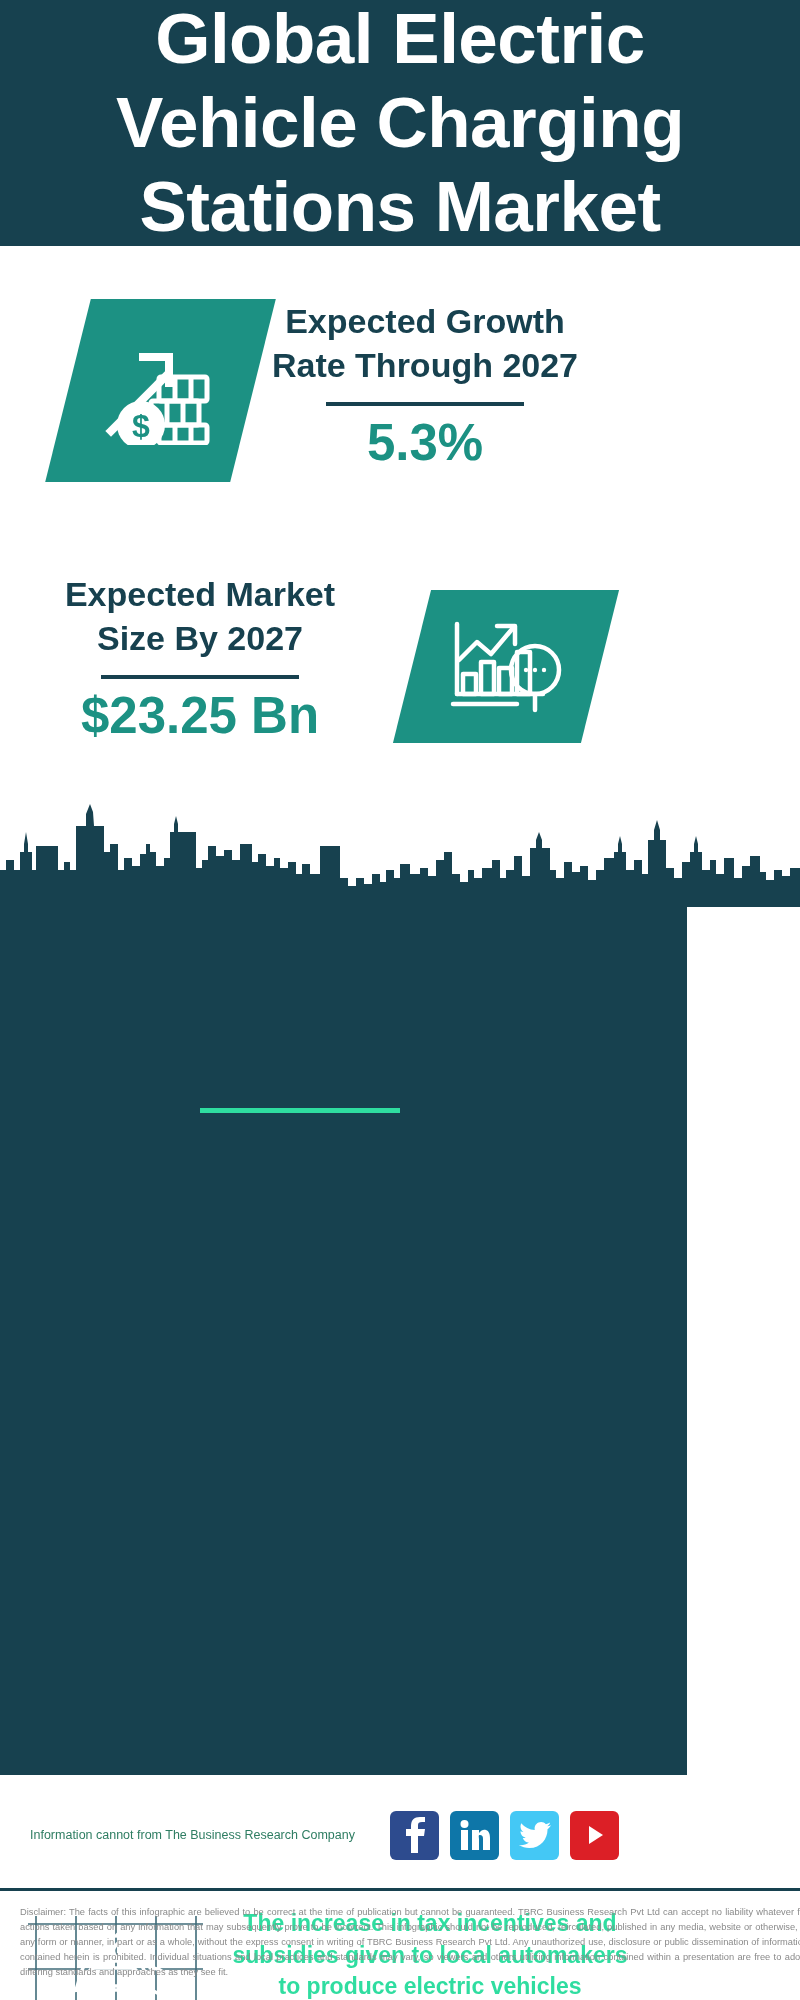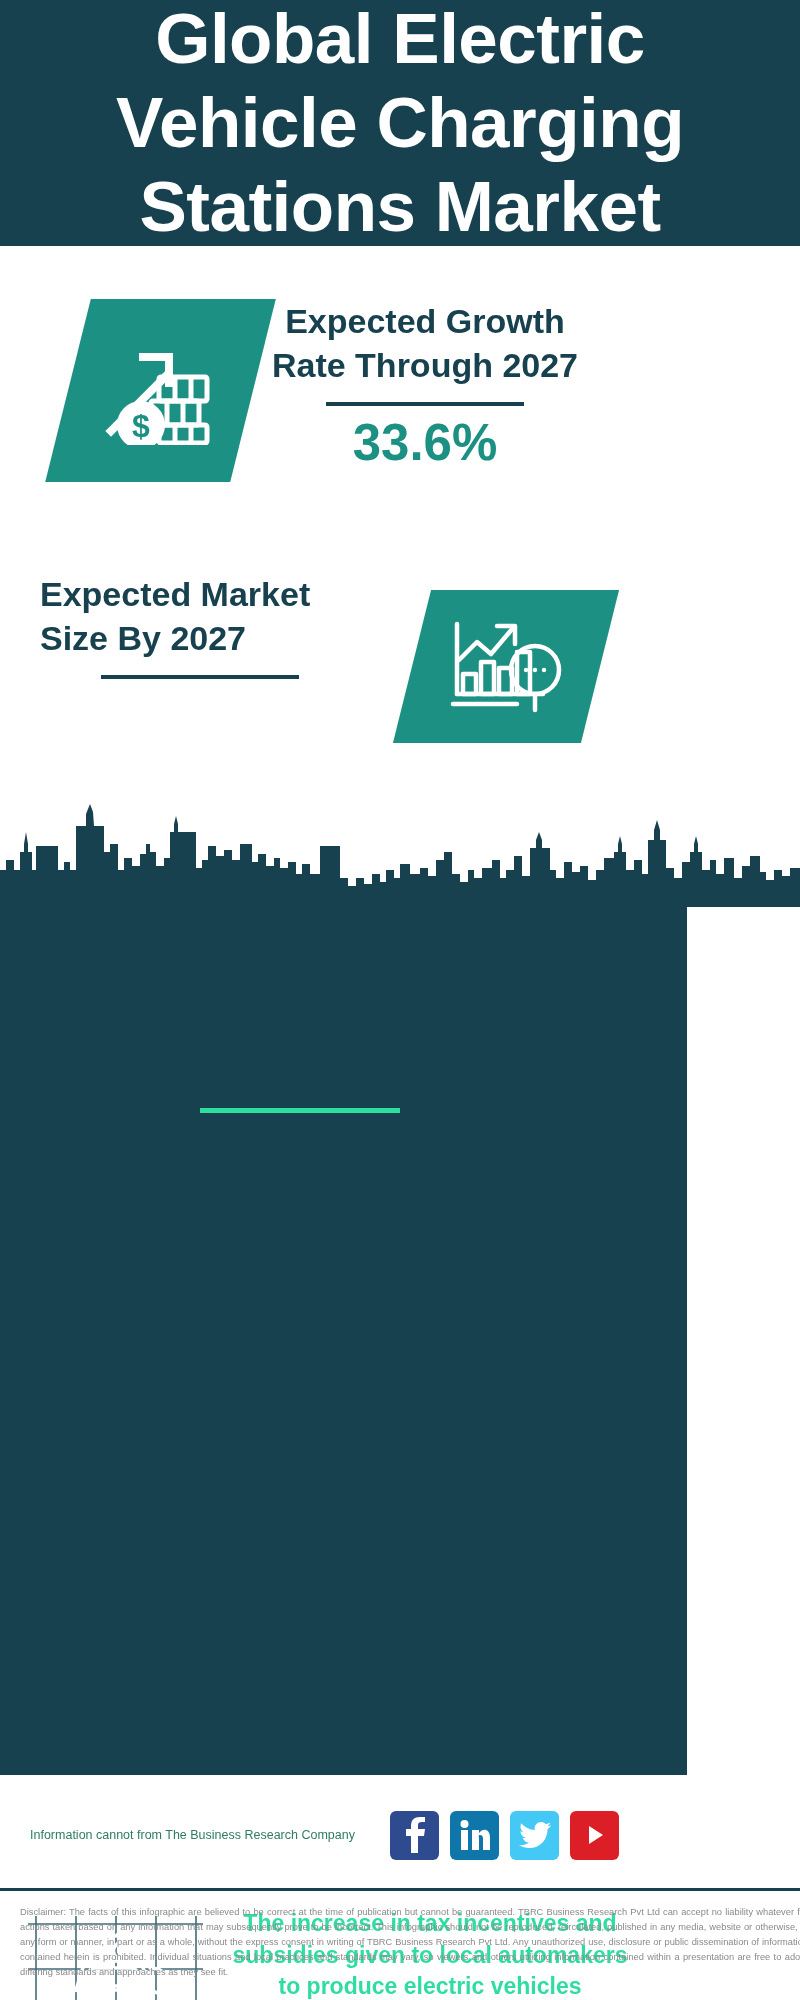--- a/index.html
+++ b/index.html
@@ -101,20 +101,21 @@
     font-weight: bold;
     line-height: 1.05;
     font-family: "Liberation Sans", sans-serif;
   }
 
   
   .size-text {
     position: absolute;
     left: 40px; top: 573px;
     width: 320px;
+    text-align: center;
   }
   .size-badge {
     left: 412px; top: 590px;
     width: 188px; height: 153px;
   }
 
   
   .dark-zone {
     position: absolute;
     left: 0; top: 900px;
@@ -252,26 +253,27 @@
           <circle cx="40" cy="92" r="24" fill="#ffffff"></circle>
           <text x="40" y="104" font-size="32" font-weight="bold" fill="#1c9183" text-anchor="middle" font-family="'Liberation Sans', sans-serif">$</text>
         </svg>
       </span>
     </div>
   </div>
 
   <div class="growth-text">
     <div class="kicker">Expected Growth Rate Through 2027</div>
     <div class="rule"></div>
-    <div class="bignum">33.6%</div>
+    <div class="bignum">5.3%</div>
   </div>
 
   <div class="size-text">
     <div class="kicker">Expected Market Size By 2027</div>
     <div class="rule"></div>
+    <div class="bignum">$23.25 Bn</div>
   </div>
 
   <div class="para size-badge">
     <div class="para-inner">
       <span>
         <svg width="118" height="102" viewBox="0 0 118 102">
           <g fill="none" stroke="#ffffff" stroke-width="4.5" stroke-linecap="round" stroke-linejoin="round">
             <polyline points="12,46 30,28 44,40 66,14"></polyline>
             <polyline points="50,12 68,12 68,30"></polyline>
             <line x1="10" y1="10" x2="10" y2="80"></line>

